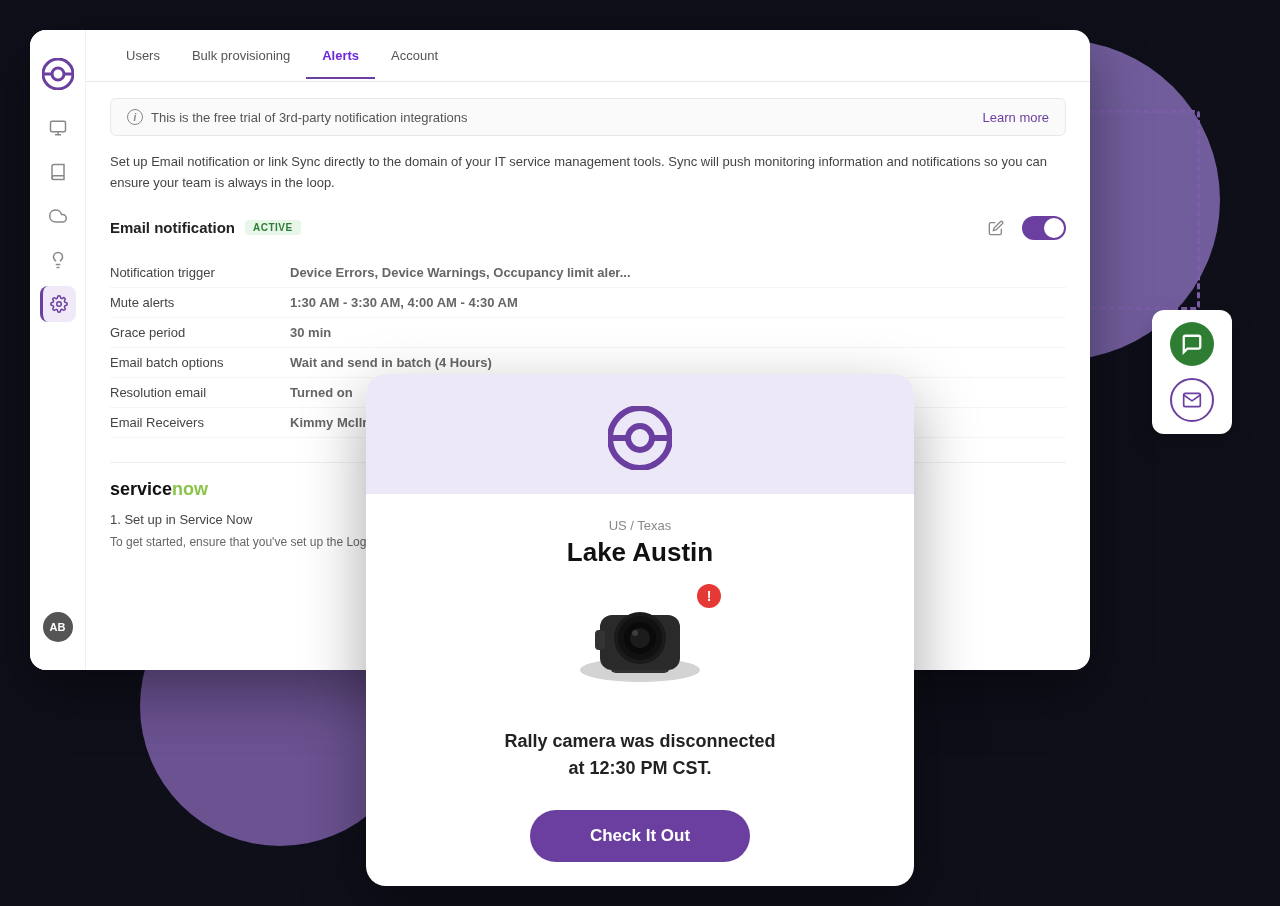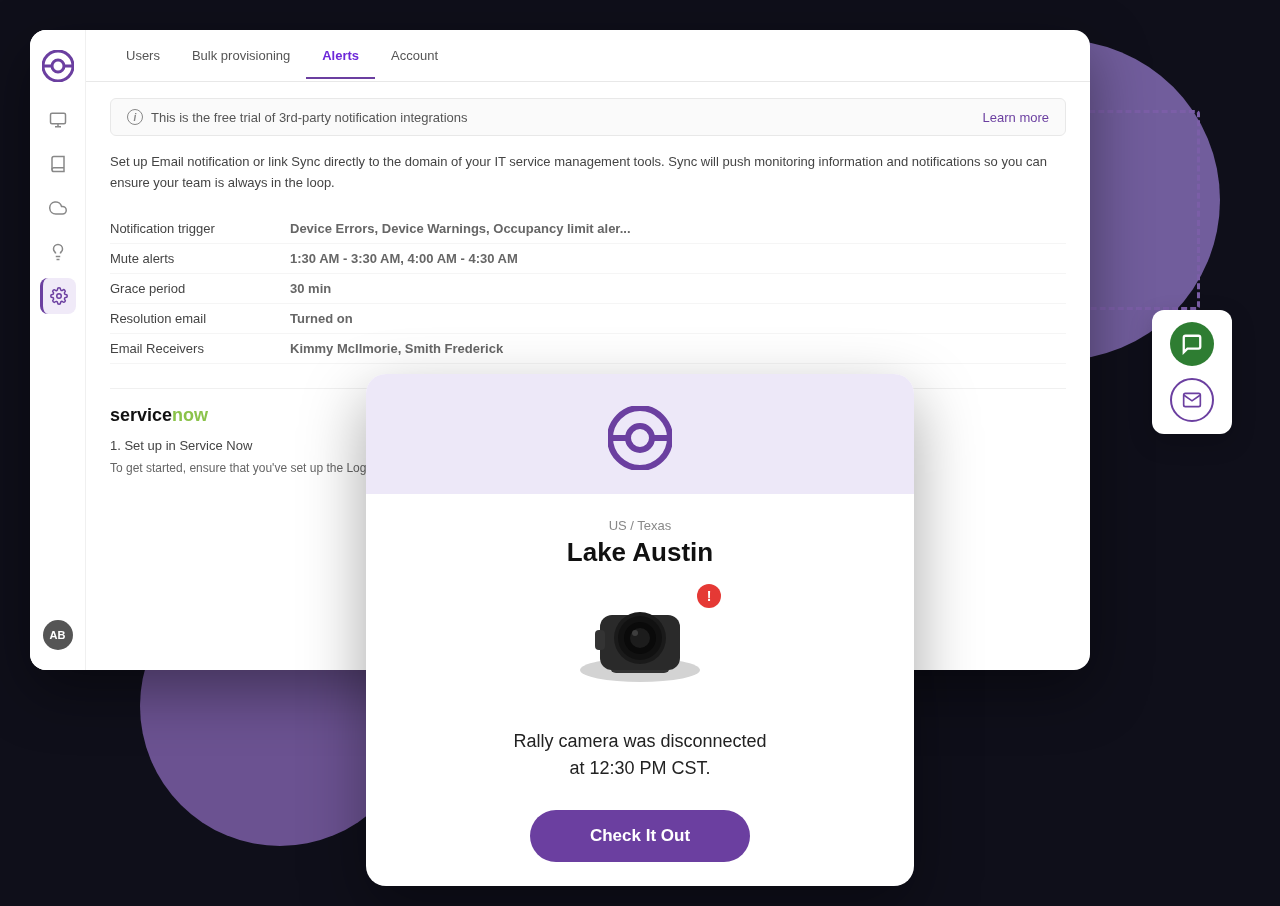--- a/index.html
+++ b/index.html
@@ -69,21 +69,21 @@
     }
 
     
     .sidebar {
       width: 56px;
       background: #ffffff;
       border-right: 1px solid #f0f0f0;
       display: flex;
       flex-direction: column;
       align-items: center;
-      padding: 20px 0;
+      padding: 28px 0;
       gap: 8px;
     }
 
     .sidebar-logo {
       width: 32px;
       height: 32px;
       margin-bottom: 12px;
     }
 
     .sidebar-icon {
@@ -382,20 +382,21 @@
       display: flex;
       align-items: center;
       justify-content: center;
     }
 
     .notif-message {
       font-size: 18px;
       color: #222;
       line-height: 1.5;
       margin-bottom: 28px;
+      font-weight: bold;
     }
 
     .check-it-out-btn {
       background: #6b3fa0;
       color: white;
       border: none;
       border-radius: 50px;
       padding: 16px 60px;
       font-size: 17px;
       font-weight: 700;
@@ -510,36 +511,55 @@
         <div class="info-banner">
           <div class="info-banner-left">
             <div class="info-icon">i</div>
             <span>This is the free trial of 3rd-party notification integrations</span>
           </div>
           <a class="learn-more-link">Learn more</a>
         </div>
 
         <p class="description-text">Set up Email notification or link Sync directly to the domain of your IT service management tools. Sync will push monitoring information and notifications so you can ensure your team is always in the loop.</p>
 
+        <div class="section-header">
+          <div class="section-title-row">
+            <span class="section-title">Email notification</span>
+            <span class="badge-active">ACTIVE</span>
+          </div>
+          <div class="section-actions">
+            <div class="edit-icon-btn">
+              <svg width="16" height="16" viewBox="0 0 24 24" fill="none" stroke="currentColor" stroke-width="2">
+                <path d="M11 4H4a2 2 0 0 0-2 2v14a2 2 0 0 0 2 2h14a2 2 0 0 0 2-2v-7"></path>
+                <path d="M18.5 2.5a2.121 2.121 0 0 1 3 3L12 15l-4 1 1-4 9.5-9.5z"></path>
+              </svg>
+            </div>
+            <div class="toggle"></div>
+          </div>
+        </div>
 
         <table class="info-table">
           <tbody>
             <tr>
               <td>Notification trigger</td>
               <td>Device Errors, Device Warnings, Occupancy limit aler...</td>
             </tr>
             <tr>
               <td>Mute alerts</td>
               <td>1:30 AM - 3:30 AM, 4:00 AM - 4:30 AM</td>
             </tr>
             <tr>
               <td>Grace period</td>
               <td>30 min</td>
             </tr>
             <tr>
+              <td>Email batch options</td>
+              <td>Wait and send in batch (4 Hours)</td>
+            </tr>
+            <tr>
               <td>Resolution email</td>
               <td>Turned on</td>
             </tr>
             <tr>
               <td>Email Receivers</td>
               <td>Kimmy McIlmorie, Smith Frederick</td>
             </tr>
           </tbody>
         </table>
 

